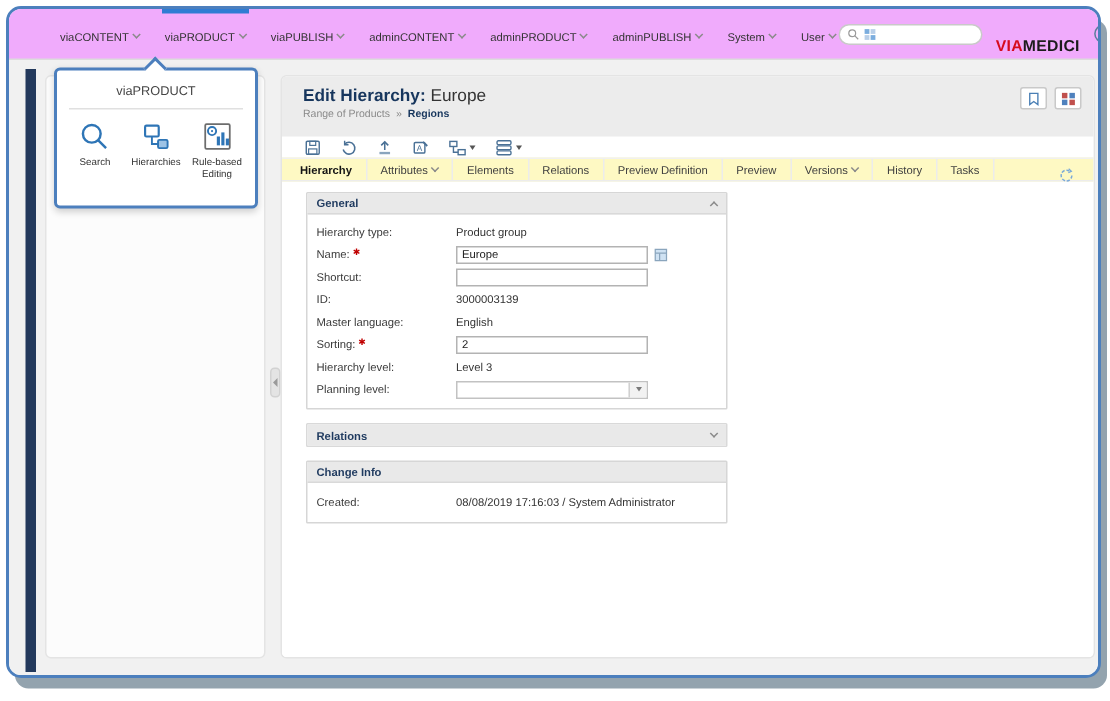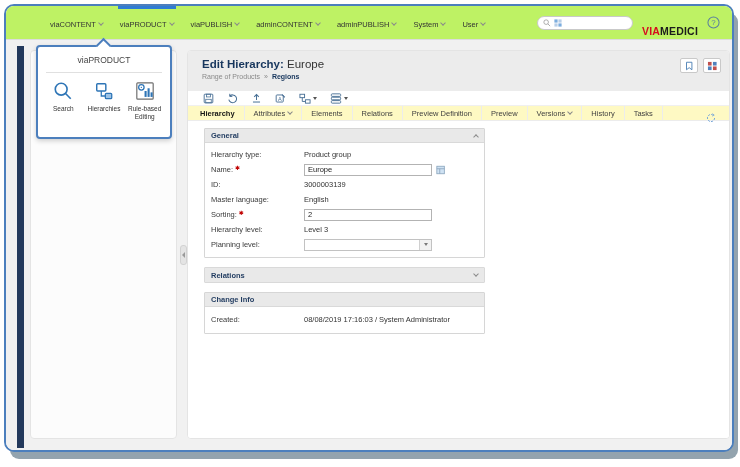--- a/index.html
+++ b/index.html
@@ -3,22 +3,22 @@
 <meta charset="utf-8">
 <style>
   * { margin:0; padding:0; box-sizing:border-box; }
   html,body { width:740px; height:467px; background:#fff; overflow:hidden;
               font-family:"Liberation Sans", sans-serif; }
   .frame { position:absolute; left:4px; top:4px; width:730px; height:448px;
            border:2px solid #4c7fbd; border-radius:10px; background:#fff;
            box-shadow:5px 8px 0 -1px #93a3ae; overflow:hidden; }
 
   
-  .menubar { position:relative; height:34px; background:#bef264; border-bottom:1px solid #dcdcdc;
-             display:flex; align-items:stretch; padding:0 12px 0 42px; }
+  .menubar { position:relative; height:34px; background:#f0abfc; border-bottom:1px solid #dcdcdc;
+             display:flex; align-items:stretch; padding:0 12px 0 32px; }
   .menu { display:flex; align-items:stretch; gap:13px; }
   .menu-item { display:flex; align-items:center; gap:3px; font-size:7.5px; color:#333;
                border-top:3px solid transparent; padding:0 2px; cursor:pointer; white-space:nowrap; }
   .menu-item.active { border-top-color:#2f7cd3; }
   .chev { width:4px; height:4px; border-right:1px solid #8a8a8a; border-bottom:1px solid #8a8a8a;
           transform:rotate(45deg); margin-top:-2px; flex:0 0 auto; }
   .chev.up { transform:rotate(225deg); margin-top:2px; }
   .menubar-right { margin-left:auto; display:flex; align-items:center; gap:9px; }
   .search-pill { width:96px; height:14px; border:1px solid #c9c9c9; border-radius:8px;
                  display:flex; align-items:center; padding:0 5px; gap:3px; background:#fff; }
@@ -119,20 +119,24 @@
         </div>
       <div class="menu-item">
           <span>viaPUBLISH</span>
           <span class="chev"></span>
         </div>
       <div class="menu-item">
           <span>adminCONTENT</span>
           <span class="chev"></span>
         </div>
       <div class="menu-item">
+          <span>adminPRODUCT</span>
+          <span class="chev"></span>
+        </div>
+      <div class="menu-item">
           <span>adminPUBLISH</span>
           <span class="chev"></span>
         </div>
       <div class="menu-item">
           <span>System</span>
           <span class="chev"></span>
         </div>
       <div class="menu-item">
           <span>User</span>
           <span class="chev"></span>
@@ -320,20 +324,26 @@
               <span class="field-icon-btn">
                 <svg width="10" height="10" viewBox="0 0 12 12">
                     <rect x="1" y="1.5" width="9" height="9" fill="#cfe2f3" stroke="#8aa5bd" stroke-width="1"></rect>
                     <line x1="1" y1="4.5" x2="10" y2="4.5" stroke="#8aa5bd" stroke-width="1"></line>
                     <line x1="4.5" y1="4.5" x2="4.5" y2="10.5" stroke="#8aa5bd" stroke-width="1"></line>
                   </svg>
               </span>
             </div>
             <div class="frow">
               <span class="flabel">
+                  <span>Shortcut:</span>
+                </span>
+              <input class="tinput" value="" style="">
+            </div>
+            <div class="frow">
+              <span class="flabel">
                   <span>ID:</span>
                 </span>
               <span class="fvalue">3000003139</span>
             </div>
             <div class="frow">
               <span class="flabel">
                   <span>Master language:</span>
                 </span>
               <span class="fvalue">English</span>
             </div>

